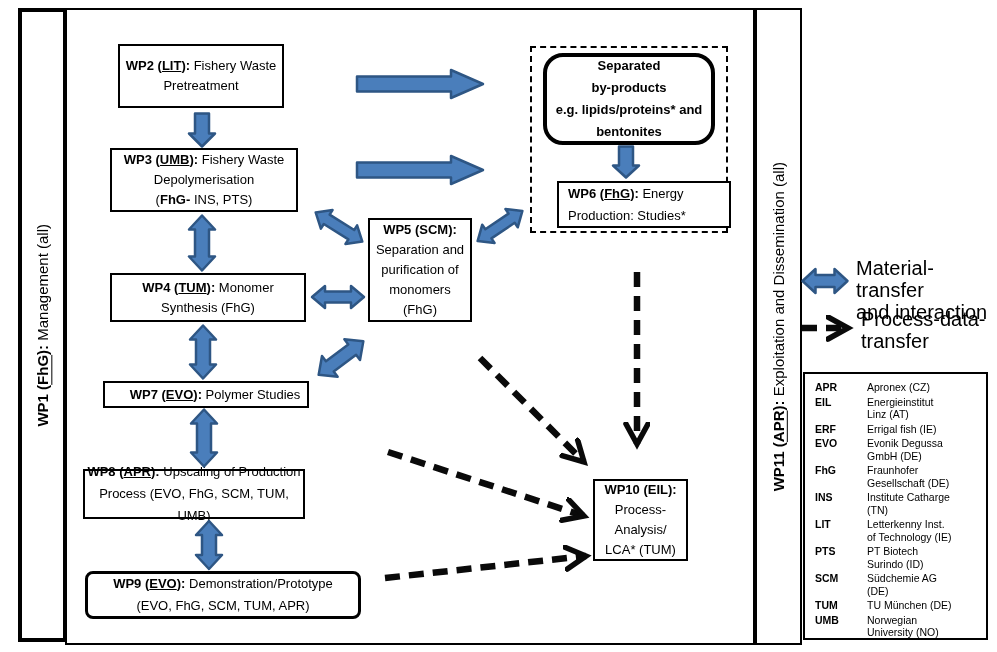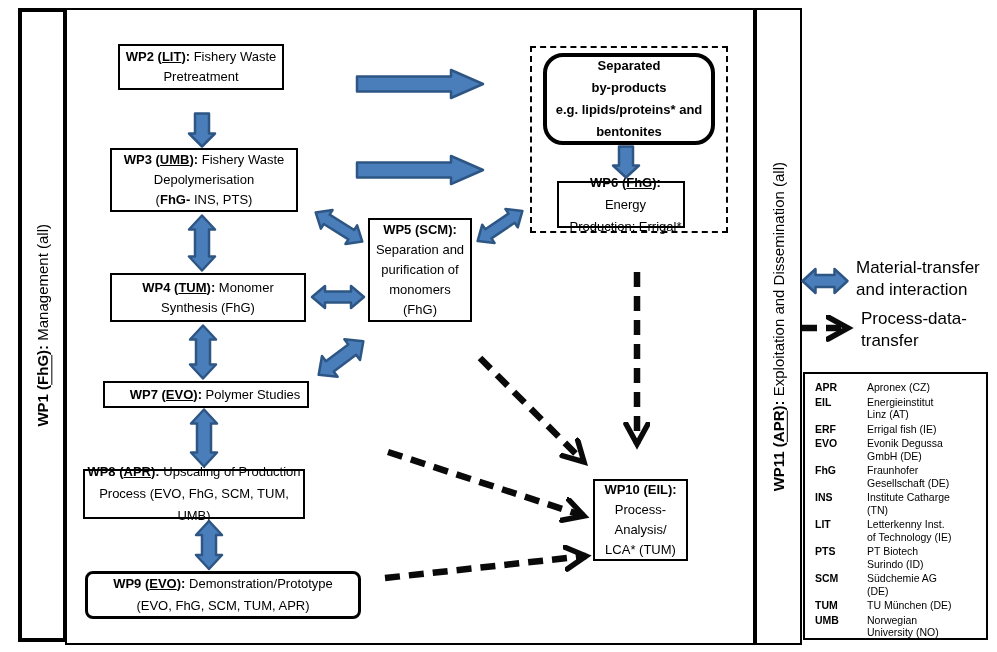--- a/index.html
+++ b/index.html
@@ -14,21 +14,21 @@
     text-align:center; font-size:13px; line-height:20px;
   }
   .lh22 { line-height:22px;text-align:center; }
   .thick { border-width:3px; }
   .rounded { border-width:4px; border-radius:20px; font-weight:bold; }
   .dashedframe { position:absolute; border:2px dashed #000; box-sizing:border-box; background:transparent; }
   .leftalign { text-align:left; padding-left:9px; }
   .vwrap { position:absolute; background:#fff; box-sizing:border-box;
            display:flex; align-items:center; justify-content:center; }
   .vtext { writing-mode:vertical-rl; transform:rotate(180deg); font-size:15px; white-space:nowrap; }
-  .legend-label { position:absolute; font-size:17px; line-height:22px; }
+  .legend-label { position:absolute; font-size:20px; line-height:22px; }
   .abbr-table { position:absolute; border:2px solid #000; box-sizing:border-box; background:#fff;
                 padding:7px 6px 4px 10px; display:flex; flex-direction:column; gap:2px; }
   .abbr-row { display:flex; font-size:10.5px; line-height:12.5px; }
   .abbr-key { width:52px; font-weight:bold; flex:none; }
   .abbr-val { white-space:pre-line; }
   svg.overlay { position:absolute; left:0; top:0; pointer-events:none; }
   .bluearrow { fill:#4a7ebb; stroke:#2e5684; stroke-width:2.5; stroke-linejoin:round; }
   .dasharrow { stroke:#0a0a0a; stroke-width:6.5; stroke-dasharray:15 9; fill:none; }
   b u { text-decoration:underline; }
 </style>
@@ -44,21 +44,21 @@
       <b><span>WP1 (</span><u>FhG</u><span>):</span></b><span> Management (all)</span>
     </div>
   </div>
 
   <div class="vwrap" style="left:755px; top:8px; width:47px; height:637px; border:2px solid #000;">
     <div class="vtext">
       <b><span>WP11 (</span><u>APR</u><span>):</span></b><span> Exploitation and Dissemination (all)</span>
     </div>
   </div>
 
-  <div class="box" style="left:118px; top:44px; width:166px; height:46px;">
+  <div class="box" style="left:118px; top:44px; width:166px; height:64px;">
     <div><b><span>WP2 (</span><u>LIT</u><span>):</span></b><span> Fishery Waste</span></div>
     <div>Pretreatment</div>
   </div>
 
   <div class="box" style="left:110px; top:148px; width:188px; height:64px;">
     <div><b><span>WP3 (</span><u>UMB</u><span>):</span></b><span> Fishery Waste</span></div>
     <div>Depolymerisation</div>
     <div><span>(</span><b>FhG-</b><span> INS, PTS)</span></div>
   </div>
 
@@ -91,23 +91,23 @@
 
   <div class="dashedframe" style="left:530px; top:46px; width:198px; height:187px;"></div>
 
   <div class="box rounded lh22" style="left:543px; top:53px; width:172px; height:92px;">
     <div>Separated</div>
     <div>by-products</div>
     <div>e.g. lipids/proteins* and</div>
     <div>bentonites</div>
   </div>
 
-  <div class="box lh22 leftalign" style="left:557px; top:181px; width:128px; height:47px;text-align:center;">
+  <div class="box lh22 leftalign" style="left:557px; top:181px; width:174px; height:47px;">
     <div><b><span>WP6 (</span><u>FhG</u><span>):</span></b><span> Energy</span></div>
-    <div>Production: Errigal*</div>
+    <div>Production: Studies*</div>
   </div>
 
   <div class="box" style="left:593px; top:479px; width:95px; height:82px;">
     <div><b>WP10 (EIL):</b></div>
     <div>Process-</div>
     <div>Analysis/</div>
     <div>LCA* (TUM)</div>
   </div>
 
   <div class="legend-label" style="left:856px; top:257px; width:135px;">

